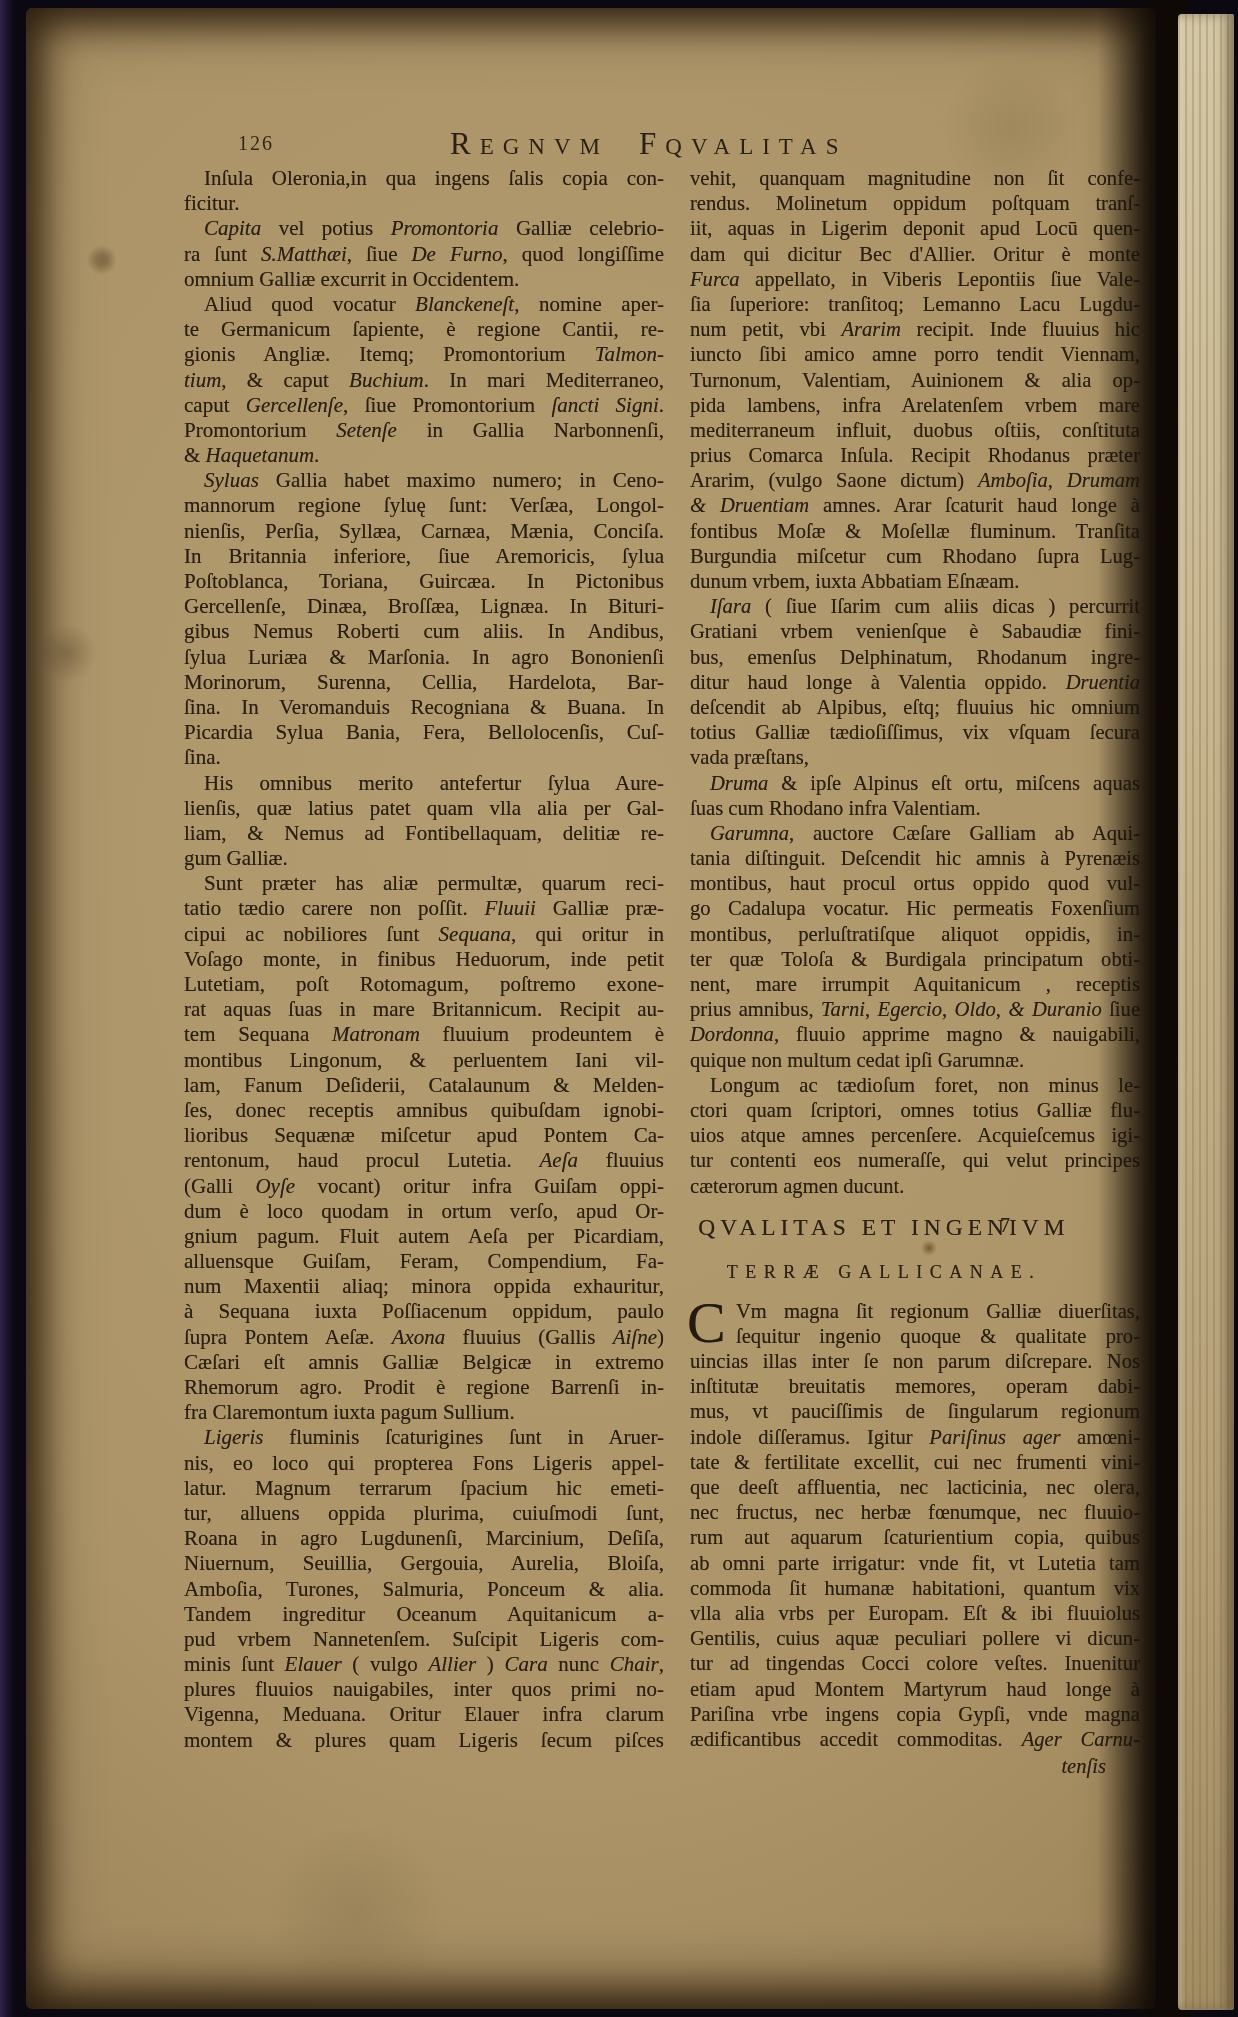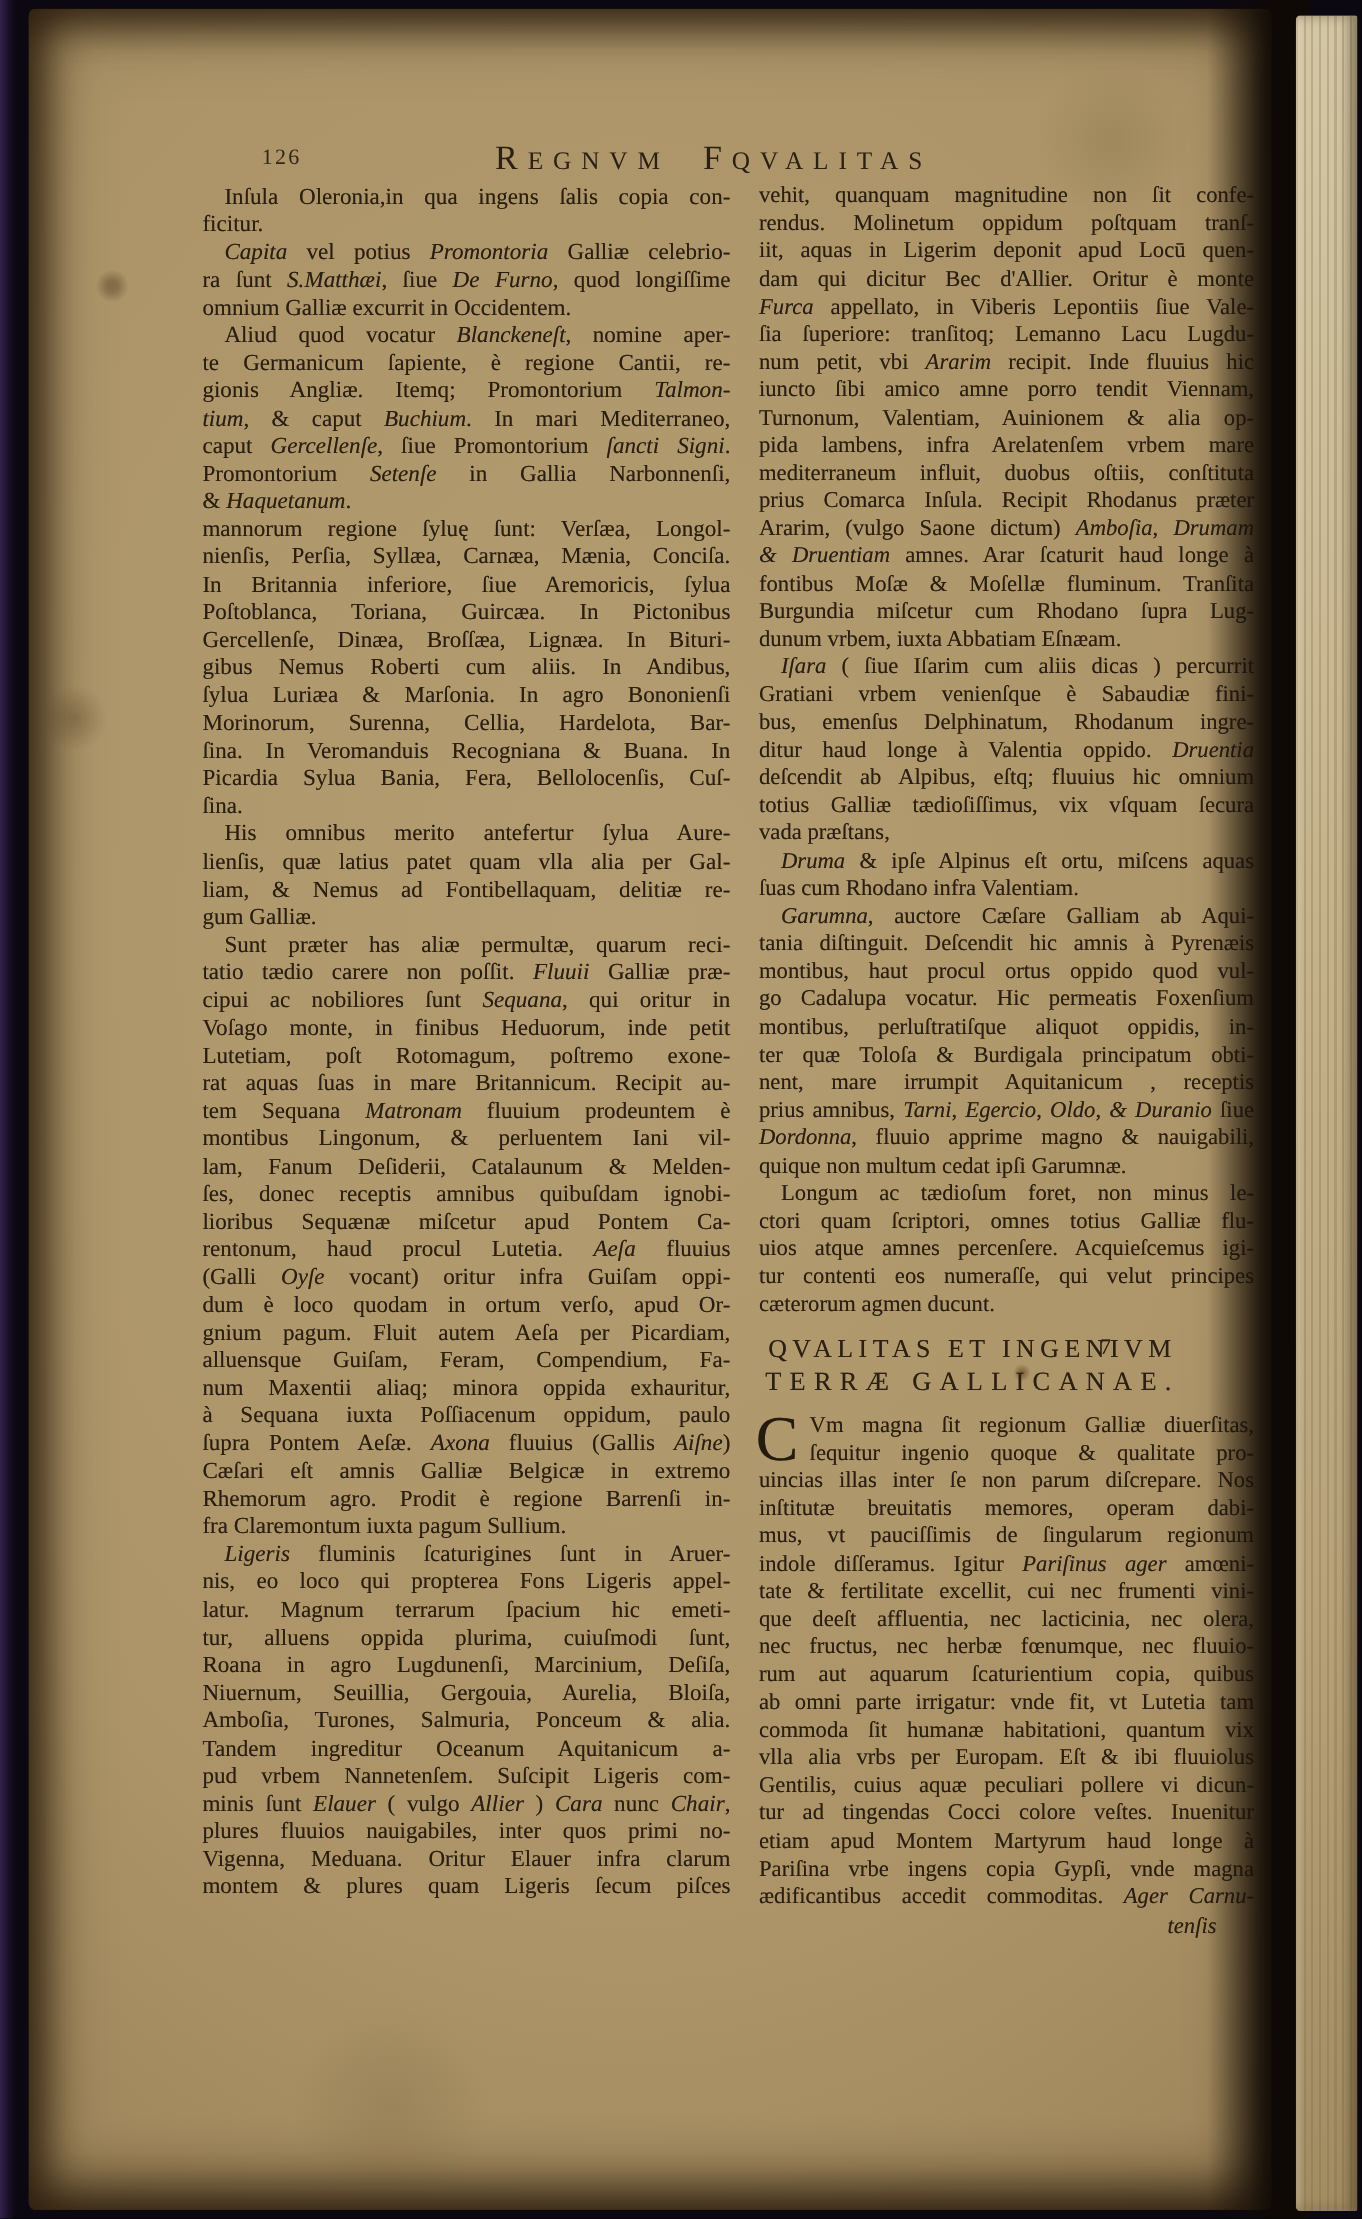--- a/index.html
+++ b/index.html
@@ -43,21 +43,21 @@
         text-align:justify;text-align-last:justify;}
   .line.flush{text-align-last:left;}
   .line.indent{text-indent:20px;}
   .line.drop-pad{padding-left:46px;}
   .para{margin:0;}
   .para.has-drop{position:relative;}
   .dropcap{position:absolute;left:-3px;top:-2px;font-size:58px;line-height:52px;color:#241a0e;}
 
   .heading{position:relative;text-align:center;padding-right:62px;margin:13px 0 15px;color:#2b2013;}
   .heading .h1{font-size:23.5px;letter-spacing:5px;line-height:30px;white-space:nowrap;}
-  .heading .h2{font-size:24px;letter-spacing:7.5px;line-height:24px;margin-top:3px;white-space:nowrap;}
+  .heading .h2{font-size:18px;letter-spacing:7.5px;line-height:24px;margin-top:18px;white-space:nowrap;}
   .heading .marginal{position:absolute;right:-132px;top:2px;font-size:20px;letter-spacing:0;}
   .heading{overflow:visible;}
   .heading .marginal{right:130px;}
 
   .catchword{text-align:right;padding-right:34px;font-style:italic;line-height:25.2px;margin-top:2px;}
   i{font-style:italic;}
 </style>
 </head>
 <body>
 
@@ -80,20 +80,21 @@
         <div class="para">
           <div class="line indent">Aliud quod vocatur <i>Blanckeneſt</i>, nomine aper-</div>
           <div class="line">te Germanicum ſapiente, è regione Cantii, re-</div>
           <div class="line">gionis Angliæ. Itemq; Promontorium <i>Talmon-</i></div>
           <div class="line"><i>tium</i>, &amp; caput <i>Buchium</i>.  In mari Mediterraneo,</div>
           <div class="line">caput <i>Gercellenſe</i>, ſiue Promontorium <i>ſancti Signi</i>.</div>
           <div class="line">Promontorium <i>Setenſe</i> in Gallia Narbonnenſi,</div>
           <div class="line flush">&amp; <i>Haquetanum</i>.</div>
         </div>
         <div class="para">
+          <div class="line indent"><i>Syluas</i> Gallia habet maximo numero; in Ceno-</div>
           <div class="line">mannorum regione ſyluę ſunt: Verſæa, Longol-</div>
           <div class="line">nienſis, Perſia, Syllæa, Carnæa, Mænia, Conciſa.</div>
           <div class="line">In Britannia inferiore, ſiue Aremoricis, ſylua</div>
           <div class="line">Poſtoblanca, Toriana, Guircæa.  In Pictonibus</div>
           <div class="line">Gercellenſe, Dinæa, Broſſæa, Lignæa. In Bituri-</div>
           <div class="line">gibus Nemus Roberti cum aliis. In Andibus,</div>
           <div class="line">ſylua Luriæa &amp; Marſonia.  In agro Bononienſi</div>
           <div class="line">Morinorum, Surenna, Cellia, Hardelota, Bar-</div>
           <div class="line">ſina. In Veromanduis Recogniana &amp; Buana. In</div>
           <div class="line">Picardia Sylua Bania, Fera, Bellolocenſis, Cuſ-</div>

